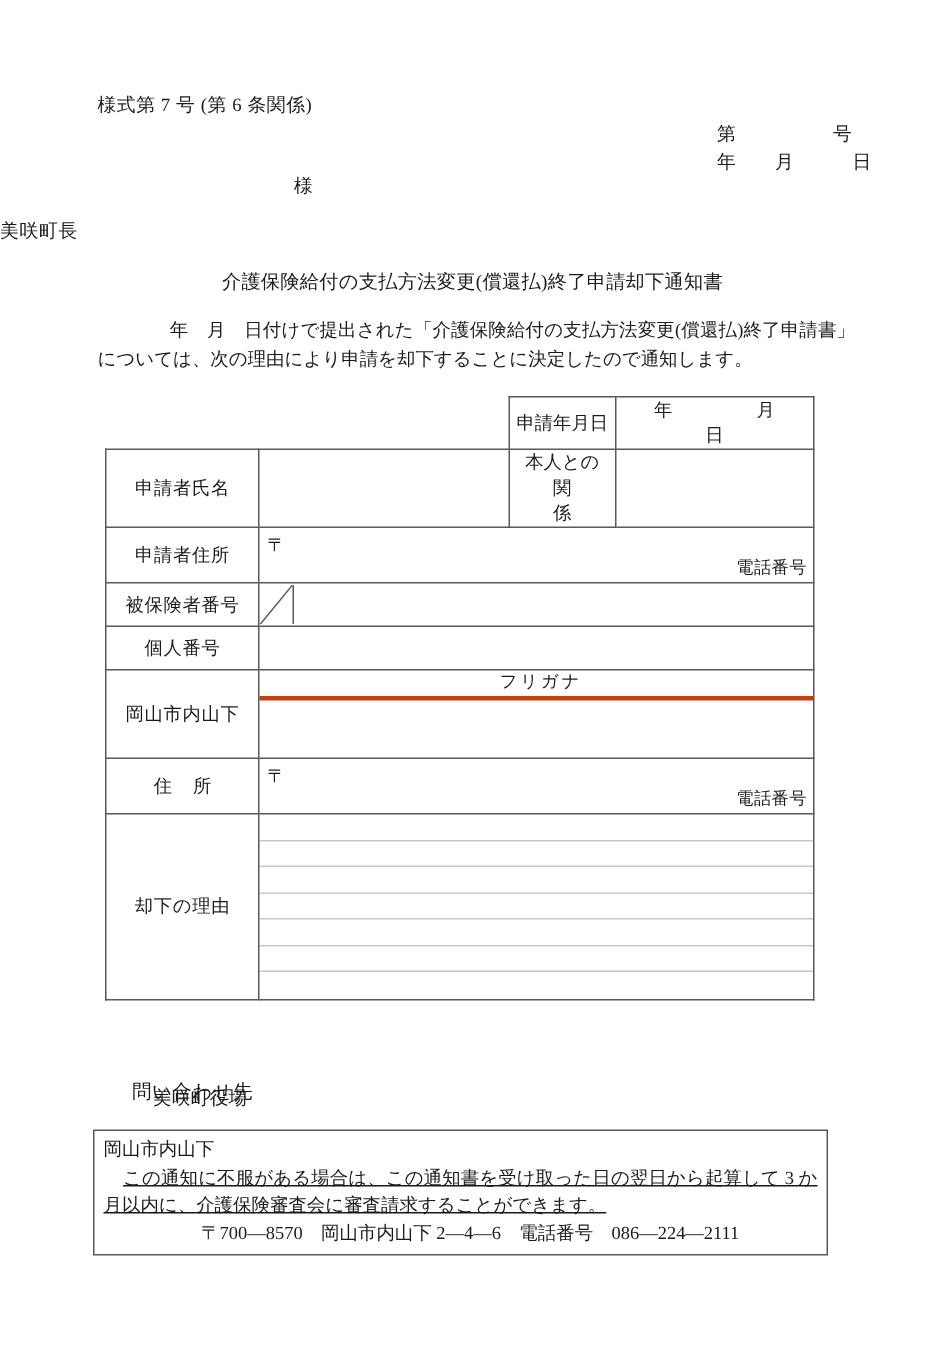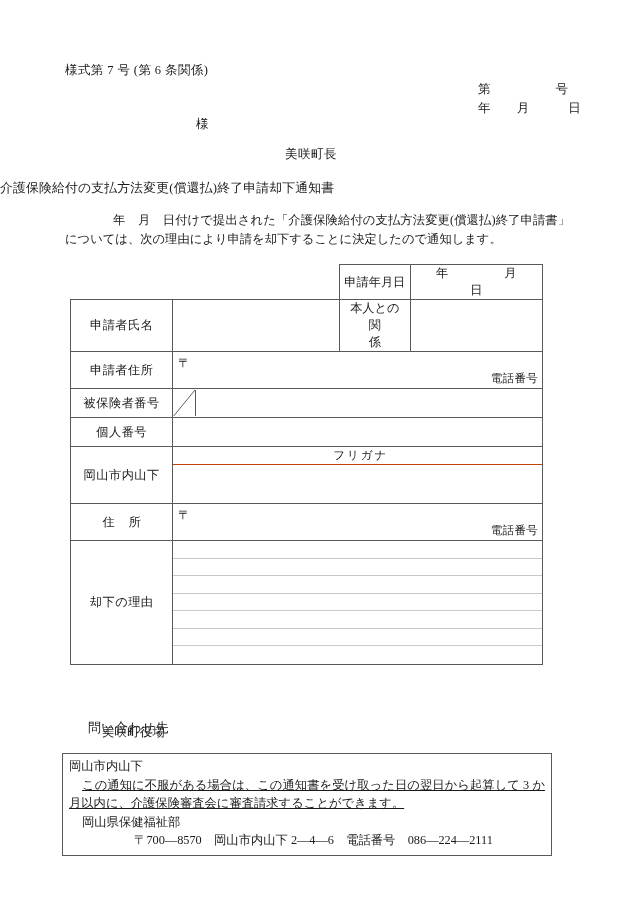--- a/index.html
+++ b/index.html
@@ -46,29 +46,29 @@
   }
   .addressee {
     position: absolute;
     left: 196px; top: 116px;
     font-size: 12.5px;
   }
   .issuer {
     position: absolute;
     left: 0; top: 146px;
     width: 622px;
-    text-align: center;
+    text-align: left;
     font-size: 12.5px;
     letter-spacing: .5px;
   }
   .doc-title {
     position: absolute;
     left: 0; top: 180px;
     width: 630px;
-    text-align: left;
+    text-align: center;
     font-size: 12.8px;
     letter-spacing: .2px;
   }
   .body-para {
     position: absolute;
     left: 65px; top: 211px;
     width: 505px;
     font-size: 12.3px;
     line-height: 19px;
     text-align: justify;
@@ -128,21 +128,21 @@
     border-right: 1px solid #595959;
     height: 100%;
     box-sizing: border-box;
     position: relative;
   }
   .grid-wrap { padding: 0 !important; }
   .slashbox svg { display: block; width: 100%; height: 100%; }
 
   .furigana-cell { padding: 0 !important; text-align: left; }
   .furigana-top {
-    border-bottom: 1px solid #c2410c;
+    border-bottom: 3px solid #c2410c;
     height: 17px;
     line-height: 17px;
     padding-left: 6px;
     font-size: 11.5px;
     letter-spacing: 2px;
   }
   .furigana-bottom { height: 38px; }
 
   .reason-cell { padding: 0 !important; }
   .rule-line {
@@ -307,17 +307,16 @@
       </tr>
     </tbody>
   </table>
 
   <div class="contact-1">問い合わせ先</div>
   <div class="contact-2">美咲町役場</div>
 
   <div class="appeal-box">
     <span class="ttl">岡山市内山下</span>
     <span class="para"><span class="ind"></span><span>この通知に不服がある場合は、この通知書を受け取った日の翌日から起算して 3 か月以</span><span>内に、介護保険審査会に審査請求することができます。</span></span>
-    <span class="org">岡山県保健福祉部</span>
     <span class="addr">〒700—8570　岡山市内山下 2—4—6　電話番号　086—224—2111</span>
   </div>
 
 </div>
 
 </body></html>

